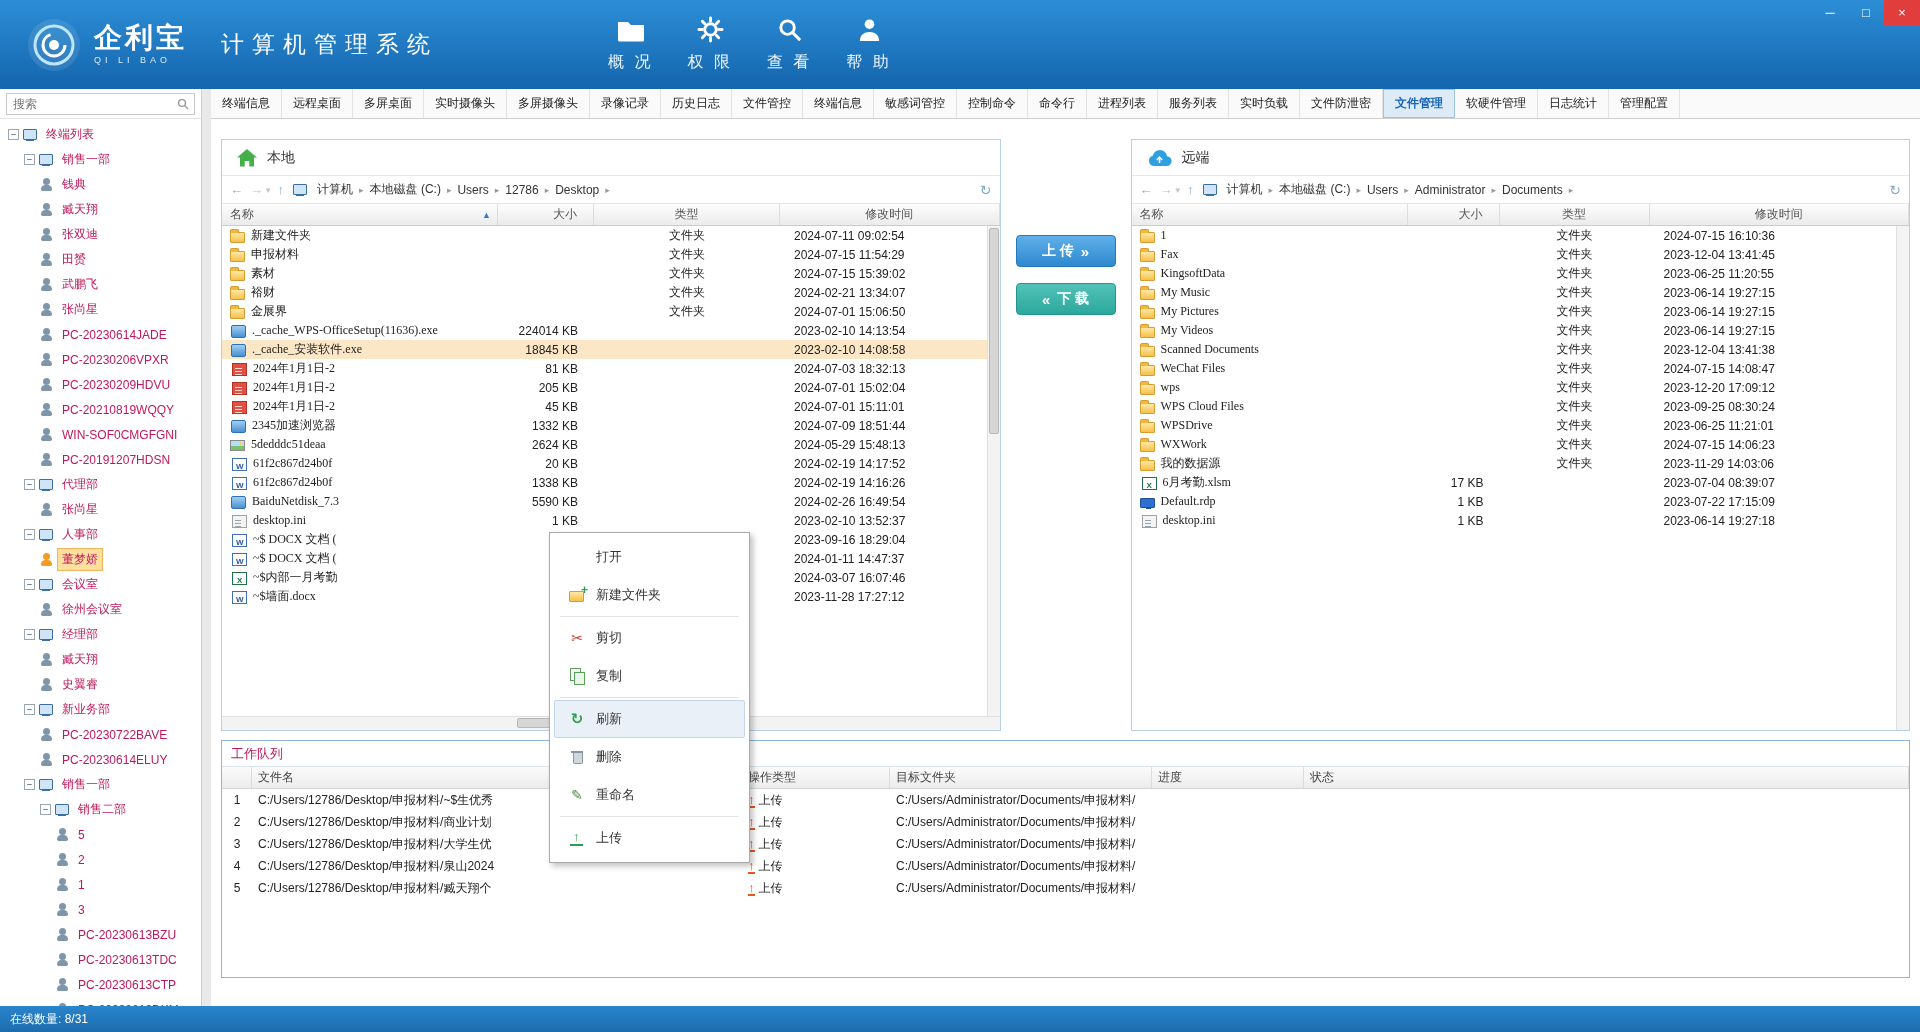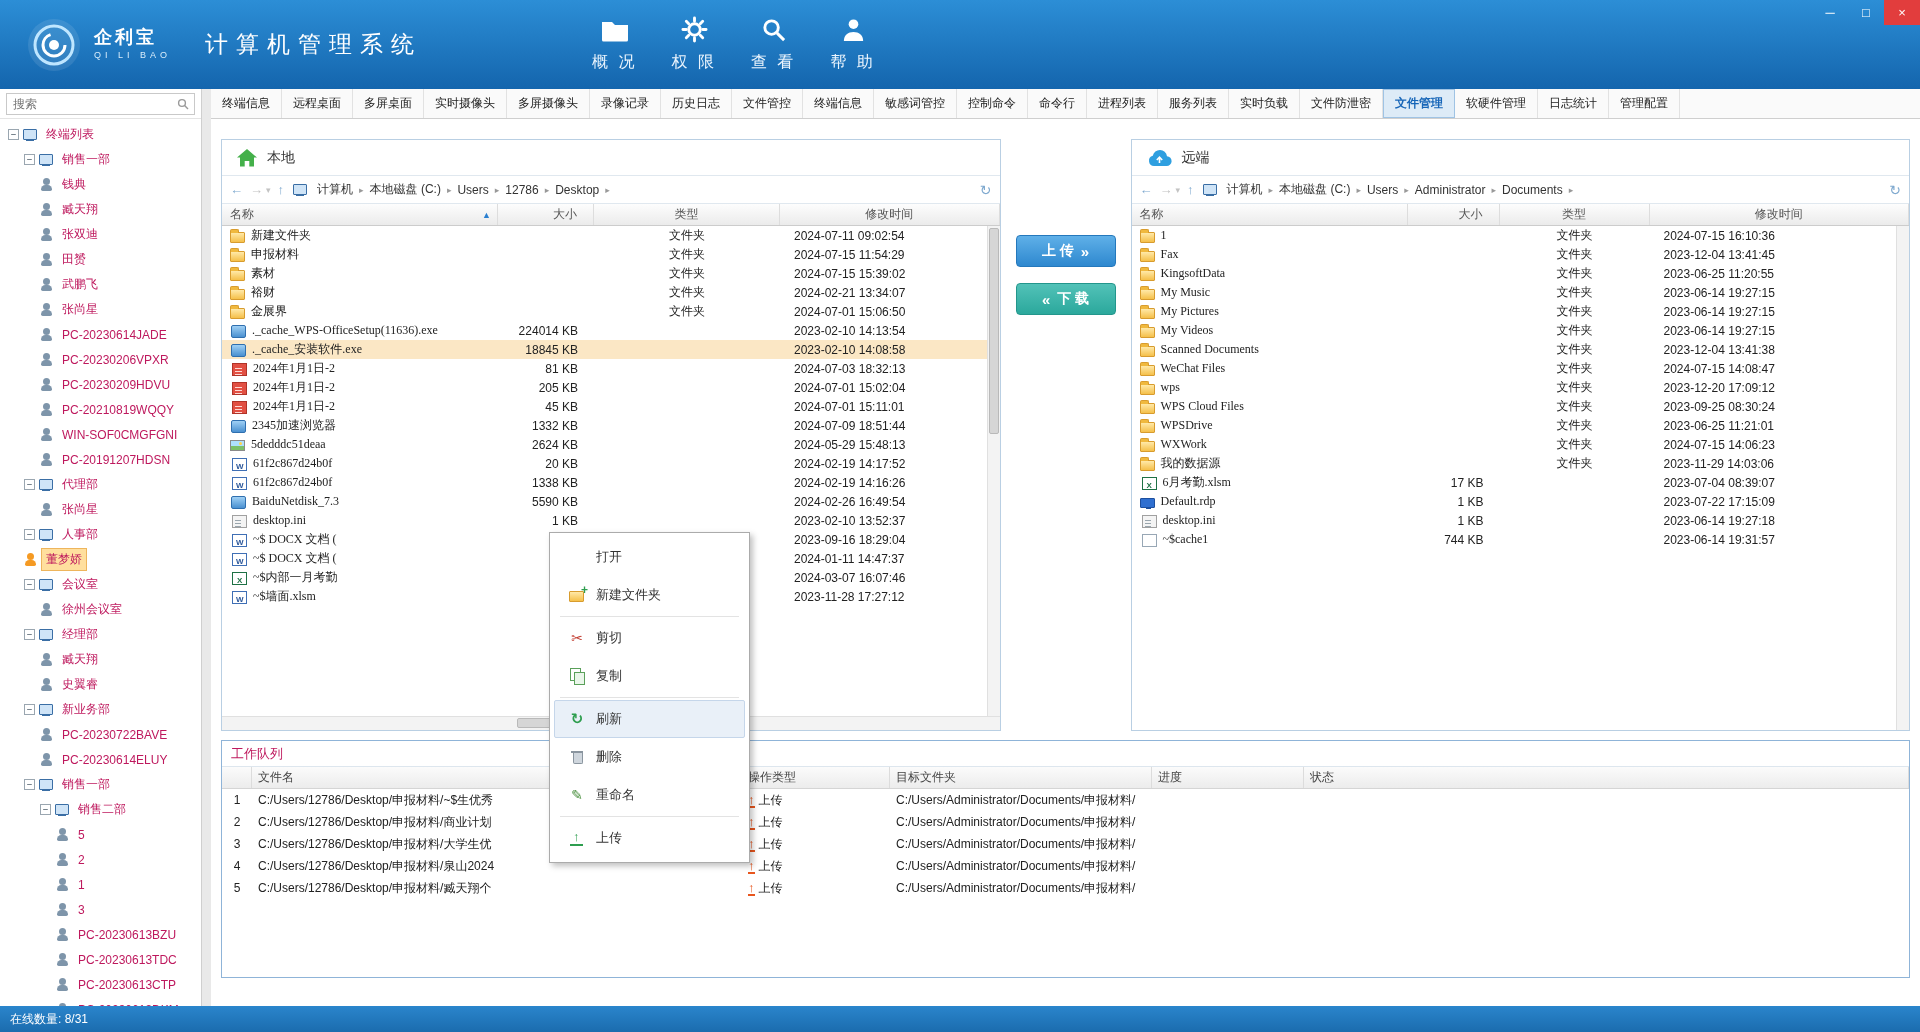--- a/index.html
+++ b/index.html
@@ -5,21 +5,21 @@
   html,body{margin:0;padding:0;background:#666;}
   *{box-sizing:border-box;}
   .app{width:1920px;height:1032px;overflow:hidden;position:relative;background:#f2f2f2;
        font-family:"Liberation Sans","DejaVu Sans",sans-serif;display:flex;flex-direction:column;}
 
   
   .titlebar{height:89px;flex:0 0 89px;background:linear-gradient(#2c8ed6,#1465ad);display:flex;align-items:center;
             padding-left:26px;position:relative;color:#fff;}
   .logo-wrap{display:flex;align-items:center;gap:12px;}
   .logo-text{display:flex;flex-direction:column;line-height:1.1;}
-  .logo-name{font-size:18px;font-weight:bold;letter-spacing:3px;}
+  .logo-name{font-size:28px;font-weight:bold;letter-spacing:3px;}
   .logo-sub{font-size:9px;letter-spacing:4px;color:#d8ecfb;margin-top:3px;}
   .app-title{font-size:23px;letter-spacing:8px;margin-left:34px;color:#fff;}
   .top-nav{display:flex;gap:34px;margin-left:170px;align-items:flex-end;}
   .nav-item{display:flex;flex-direction:column;align-items:center;gap:5px;cursor:pointer;}
   .nav-item .nlabel{font-size:16px;letter-spacing:3px;color:#eaf4fd;}
   .win-controls{position:absolute;top:0;right:0;display:flex;}
   .wc{width:36px;height:25px;display:flex;align-items:center;justify-content:center;font-size:13px;color:#fff;cursor:pointer;}
   .wc.close{background:#e23d3d;}
 
   
@@ -293,21 +293,21 @@
           </div>
           <div class="tnode" style="padding-left: 40px;">
             <span class="icon-person"></span>
             <span class="tlabel">张尚星</span>
           </div>
           <div class="tnode" style="padding-left: 24px;">
             <span class="expander">−</span>
             <span class="icon-computer"></span>
             <span class="tlabel">人事部</span>
           </div>
-          <div class="tnode selected" style="padding-left: 24px;">
+          <div class="tnode selected" style="padding-left: 40px;">
             <span class="icon-person sel"></span>
             <span class="tlabel">董梦娇</span>
           </div>
           <div class="tnode" style="padding-left: 24px;">
             <span class="expander">−</span>
             <span class="icon-computer"></span>
             <span class="tlabel">会议室</span>
           </div>
           <div class="tnode" style="padding-left: 40px;">
             <span class="icon-person"></span>
@@ -612,21 +612,21 @@
                     <span class="fi fi-xls"></span>
                     <span>~$内部一月考勤</span>
                   </span>
                   <span class="fcell c-size">1 KB</span>
                   <span class="fcell c-type"></span>
                   <span class="fcell c-time">2024-03-07 16:07:46</span>
                 </div>
                 <div class="frow">
                   <span class="fcell c-name">
                     <span class="fi fi-doc"></span>
-                    <span>~$墙面.xlsm</span>
+                    <span>~$墙面.docx</span>
                   </span>
                   <span class="fcell c-size">1 KB</span>
                   <span class="fcell c-type"></span>
                   <span class="fcell c-time">2023-11-28 17:27:12</span>
                 </div>
                 <div class="vscroll">
                 <div class="vthumb" style="top:2px;height:42%;"></div>
               </div>
             </div>
             <div class="hscroll">
@@ -816,29 +816,20 @@
                   <span class="fcell c-time">2023-07-22 17:15:09</span>
                 </div>
                 <div class="frow">
                   <span class="fcell c-name">
                     <span class="fi fi-ini"></span>
                     <span>desktop.ini</span>
                   </span>
                   <span class="fcell c-size">1 KB</span>
                   <span class="fcell c-type"></span>
                   <span class="fcell c-time">2023-06-14 19:27:18</span>
-                </div>
-                <div class="frow">
-                  <span class="fcell c-name">
-                    <span class="fi fi-file"></span>
-                    <span>~$cache1</span>
-                  </span>
-                  <span class="fcell c-size">744 KB</span>
-                  <span class="fcell c-type"></span>
-                  <span class="fcell c-time">2023-06-14 19:31:57</span>
                 </div>
                 <div class="vscroll"></div>
             </div>
           </section>
         </div>
 
         <section class="queue">
           <div class="qtitle">工作队列</div>
           <div class="qhead">
               <span class="q-idx"></span>

